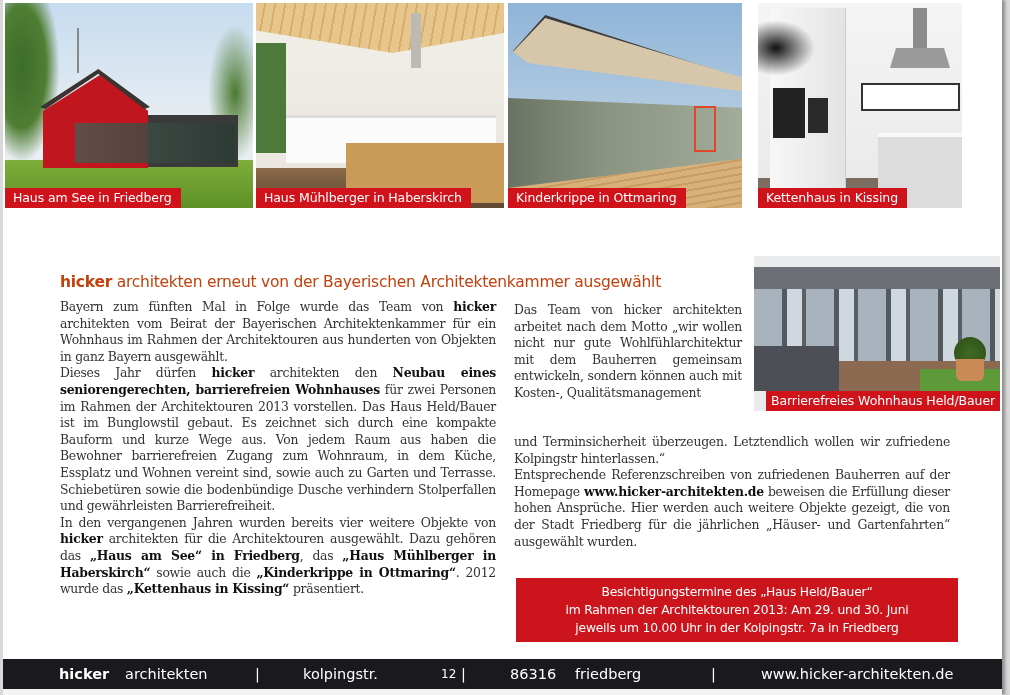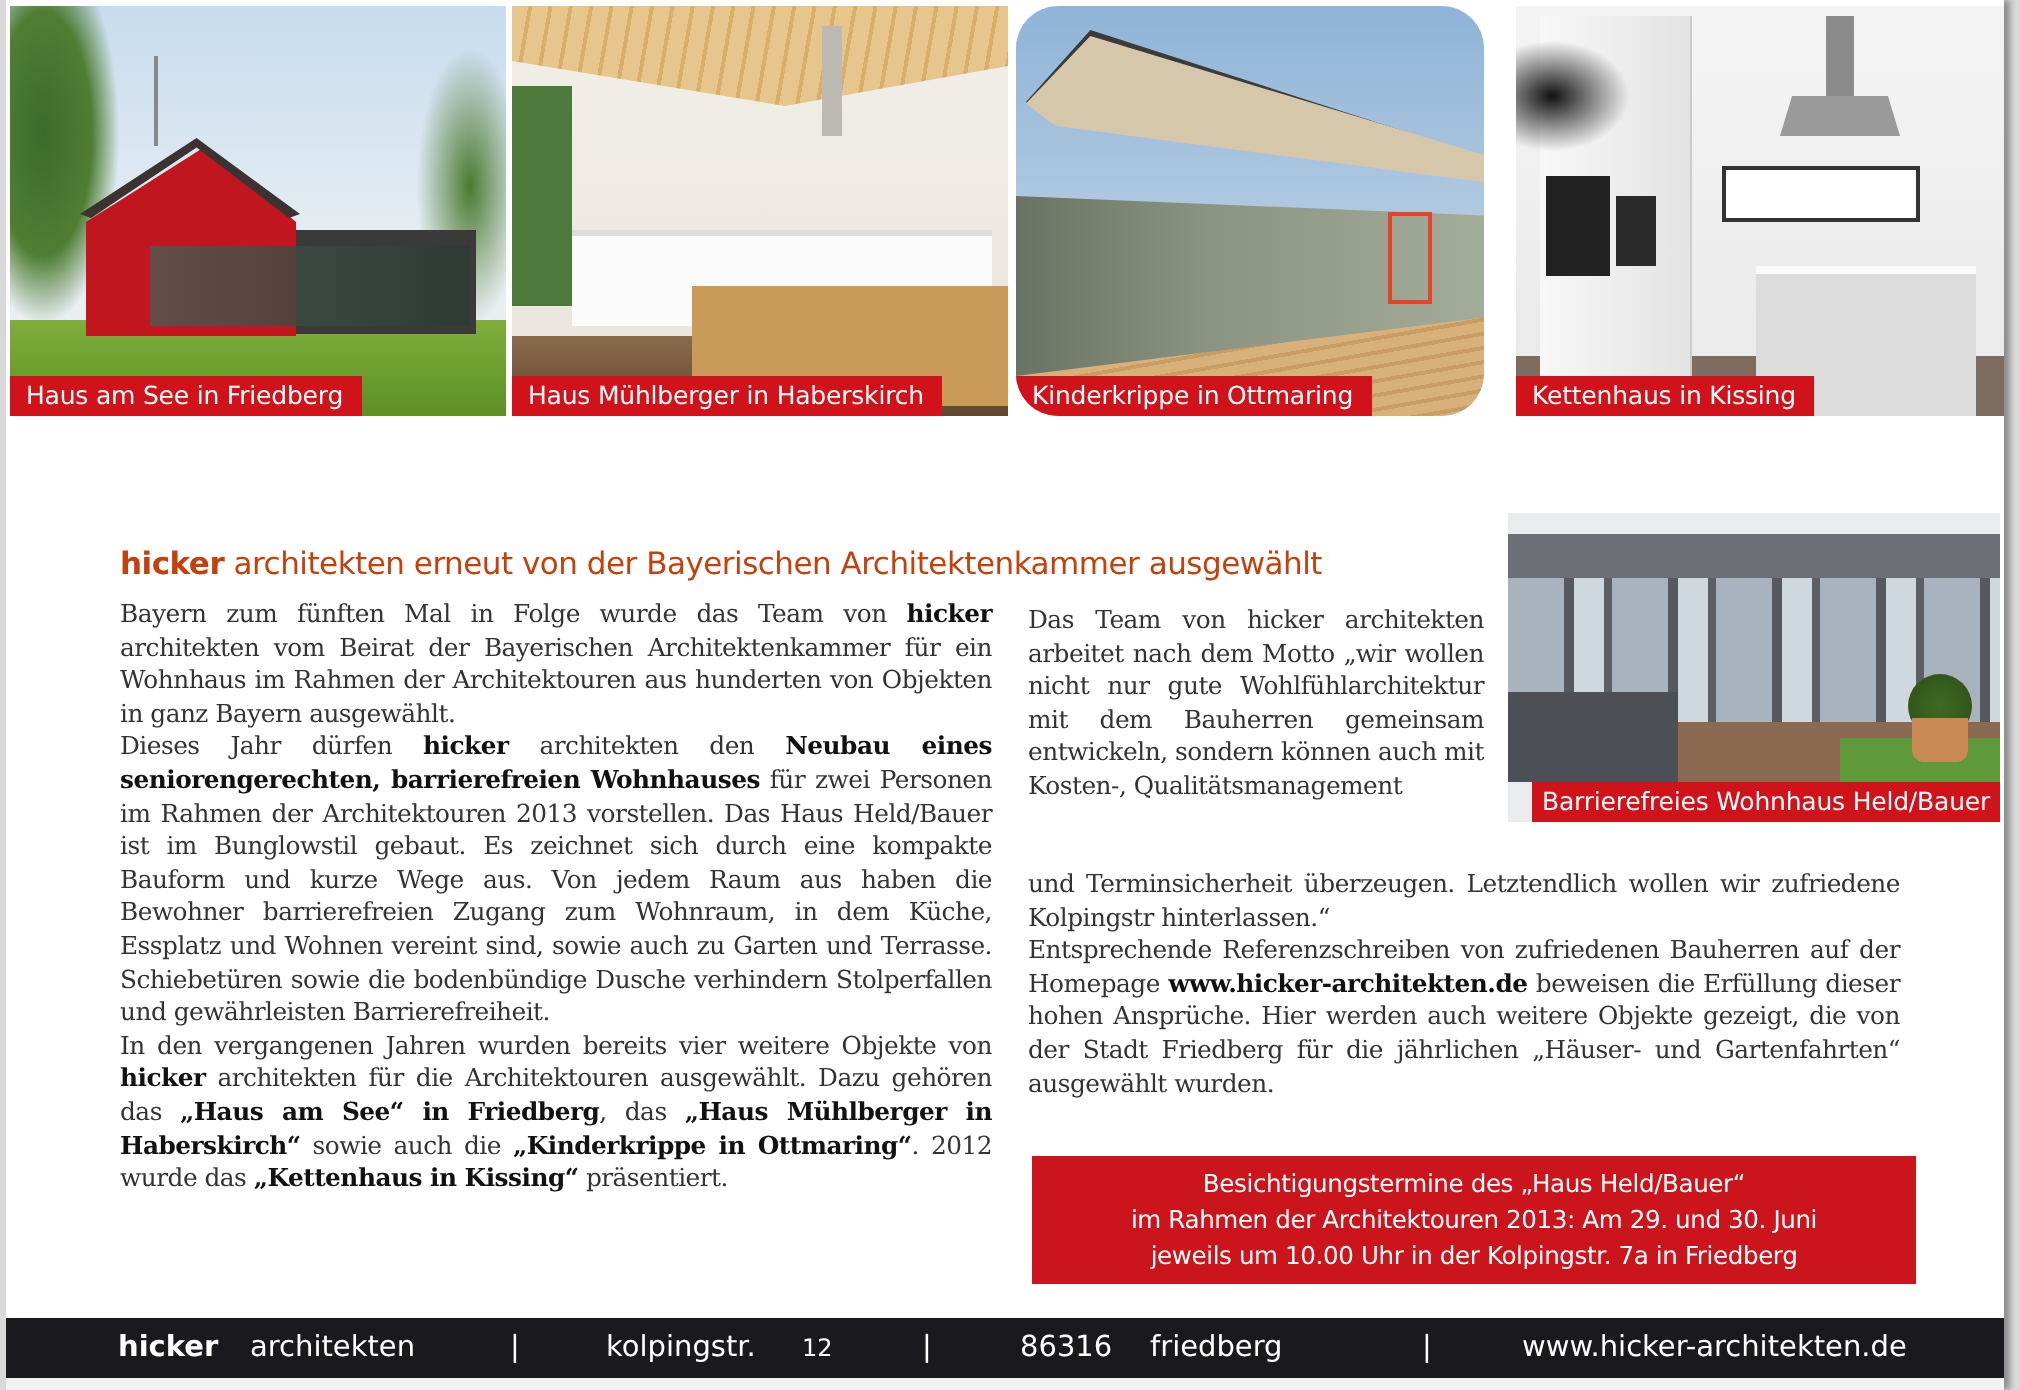--- a/index.html
+++ b/index.html
@@ -22,29 +22,29 @@
   
   #p2 { left:253px; width:248px; }
   #p2 .wall { position:absolute; inset:0; background:linear-gradient(#f2efe9,#e8e4dc); }
   #p2 .ceiling { position:absolute; left:0; right:0; top:0; height:50px; background:repeating-linear-gradient(100deg,#e6c68c 0 8px,#d7ae6a 8px 10px); clip-path:polygon(0 0,100% 0,100% 60%,55% 100%,0 55%); }
   #p2 .island { position:absolute; left:30px; top:112px; width:210px; height:45px; background:#fbfbfb; border-top:3px solid #ddd; }
   #p2 .table { position:absolute; left:90px; top:140px; width:160px; height:60px; background:#c99a58; }
   #p2 .floor { position:absolute; left:0; right:0; bottom:0; height:40px; background:linear-gradient(#8a6a4a,#5e4630); }
   #p2 .hood { position:absolute; left:155px; top:10px; width:10px; height:55px; background:#bdbab4; }
   #p2 .win { position:absolute; left:0; top:40px; width:30px; height:110px; background:#4d7a3a; }
   
-  #p3 { left:505px; width:234px;border-radius:21px; }
+  #p3 { left:505px; width:234px; }
   #p3 .sky { position:absolute; inset:0; background:linear-gradient(#8fb4d8,#cfdde8); }
   #p3 .deck { position:absolute; left:0; right:0; bottom:0; height:70px; background:repeating-linear-gradient(170deg,#d8b07a 0 5px,#c99c63 5px 7px); clip-path:polygon(0 55%,100% 0,100% 100%,0 100%); }
   #p3 .roof { position:absolute; left:0; top:15px; width:248px; height:75px; background:#d6c7ab; clip-path:polygon(2% 45%,15% 0,100% 85%,100% 100%,8% 60%); }
   #p3 .roofedge { position:absolute; left:0; top:12px; width:248px; height:80px; background:#3b3b3b; clip-path:polygon(2% 45%,15% 0,100% 85%,100% 88%,15% 4%,3% 47%); }
   #p3 .glass { position:absolute; left:0; top:85px; width:240px; height:100px; background:linear-gradient(90deg,#6a7363,#8a9481 40%,#a4ad9a); clip-path:polygon(0 10%,100% 20%,100% 70%,0 100%); }
   #p3 .red { position:absolute; left:186px; top:103px; width:18px; height:42px; border:2px solid #e2452a; }
   
-  #p4 { left:755px; width:244px; }
+  #p4 { left:755px; width:204px; }
   #p4 .wall { position:absolute; inset:0; background:linear-gradient(#f4f4f4,#e9e9e9); }
   #p4 .cab { position:absolute; left:12px; top:5px; width:75px; height:180px; background:linear-gradient(90deg,#f7f7f7,#e3e3e3); border-right:1px solid #ccc; }
   #p4 .oven { position:absolute; left:15px; top:85px; width:32px; height:50px; background:#222; }
   #p4 .oven2 { position:absolute; left:50px; top:95px; width:20px; height:35px; background:#2a2a2a; }
   #p4 .island { position:absolute; left:120px; top:130px; width:110px; height:75px; background:#dcdcdc; border-top:4px solid #fafafa; }
   #p4 .window { position:absolute; left:103px; top:80px; width:95px; height:24px; background:#fff; border:2px solid #333; }
   #p4 .hood { position:absolute; left:132px; top:45px; width:60px; height:20px; background:#9a9a9a; clip-path:polygon(10% 0,90% 0,100% 100%,0 100%); }
   #p4 .hoodpipe { position:absolute; left:155px; top:5px; width:14px; height:40px; background:#8b8b8b; }
   #p4 .plant { position:absolute; left:0; top:15px; width:60px; height:60px; background:radial-gradient(ellipse at 30% 50%,#111 0%,rgba(0,0,0,0) 65%); }
   #p4 .floor { position:absolute; left:0; right:0; bottom:0; height:30px; background:#7d6d60; }
@@ -68,21 +68,21 @@
   #side .chairs { position:absolute; left:0; bottom:20px; width:85px; height:45px; background:#4c4f55; }
   #side .pot { position:absolute; left:200px; top:108px; width:32px; height:32px; border-radius:50%; background:radial-gradient(#3f6a22,#2d4d18); }
   #side .potbase { position:absolute; left:202px; top:130px; width:28px; height:22px; background:#c98a56; border-radius:0 0 6px 6px; }
   #side .caption { font-size:12.5px; height:20px; line-height:20px; left:12px; padding:0 13px 0 5px; }
 
   .info-box { position:absolute; left:513px; top:578px; width:442px; height:64px; background:#cc141c; color:#fff; font-family:"DejaVu Sans", sans-serif; font-size:12.3px; line-height:18px; text-align:center; padding-top:5px; box-sizing:border-box; letter-spacing:-0.2px; }
   .info-box div { white-space:nowrap; }
 
   .footer { position:absolute; left:0; top:659px; width:999px; height:30px; background:#1a191d; color:#fff; font-family:"DejaVu Sans", sans-serif; font-size:14.5px; line-height:30px; }
   .footer span { position:absolute; top:0; white-space:nowrap; }
-  .footer .num { font-size:12px; }
+  .footer .num { font-size:12px;margin-left:40px; }
   .pagebottom { position:absolute; left:0; top:689px; width:999px; height:6px; background:#f3f3f3; }
 </style>
 </head>
 <body>
 
 <div class="page">
 
   <div class="photo" id="p1">
     <div class="scene">
       <div class="sky"></div>

